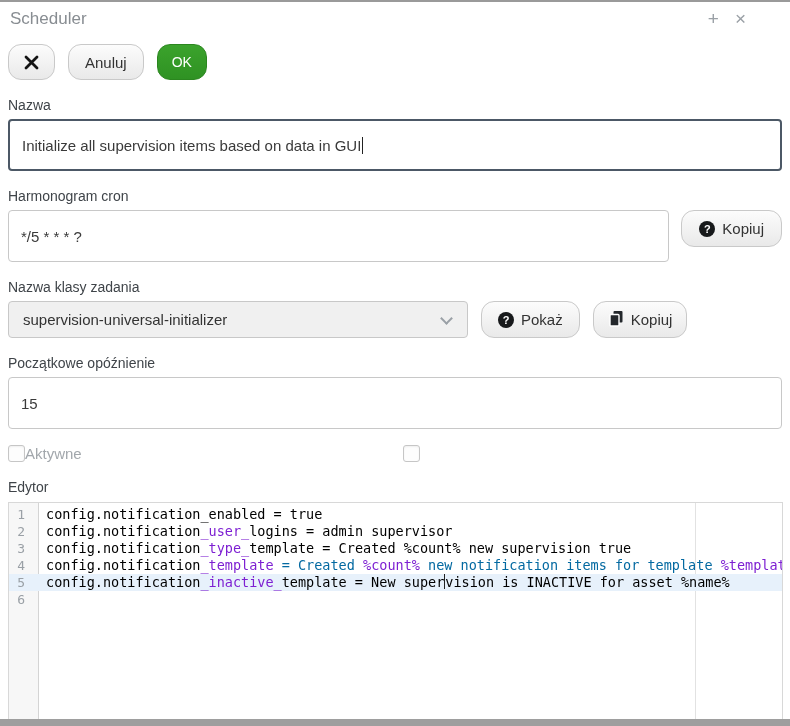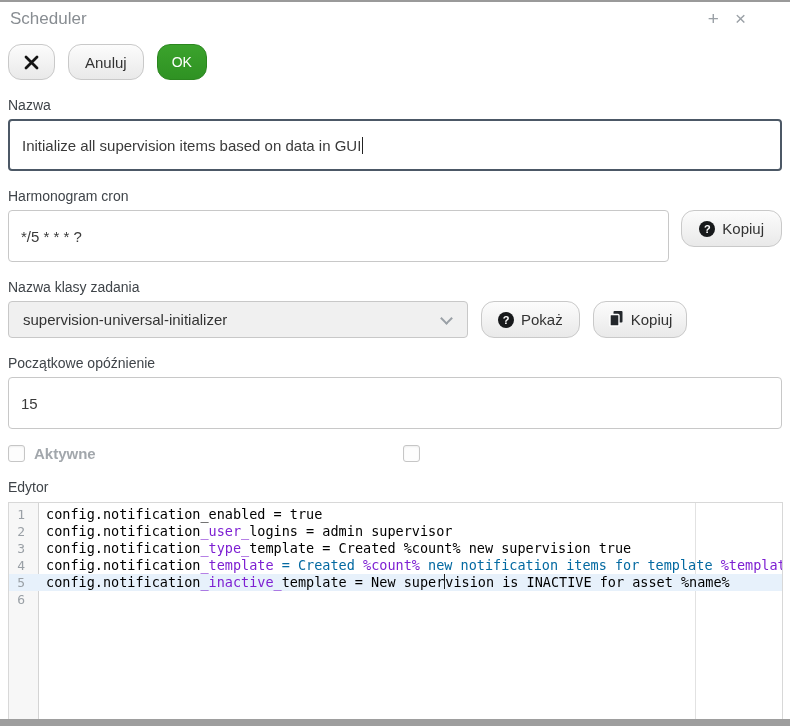--- a/index.html
+++ b/index.html
@@ -59,21 +59,21 @@
     font-size:15px; color:#333; position:relative; cursor:pointer;
   }
   .chev {
     position:absolute; right:16px; top:12px; width:9px; height:9px;
     border-right:2px solid #9aa0a6; border-bottom:2px solid #9aa0a6;
     transform:rotate(45deg);
   }
 
   
   .check-row { display:flex; padding:0 8px; margin-top:16px; align-items:center; }
-  .check-item { display:flex; align-items:center; gap:9px; cursor:pointer;font-weight:bold; }
+  .check-item { display:flex; align-items:center; cursor:pointer; }
   .check-item.first { width:395px; }
   .checkbox {
     width:17px; height:17px; border:1px solid #c6c6c6; border-radius:3px;
     background:#fdfdfd; box-shadow:inset 0 1px 2px rgba(0,0,0,0.06); flex:none;
   }
   .check-label { font-size:15px; color:#a2a7ac; }
 
   
   .editor {
     position:relative; margin:7px 7px 0 8px; height:261px;

